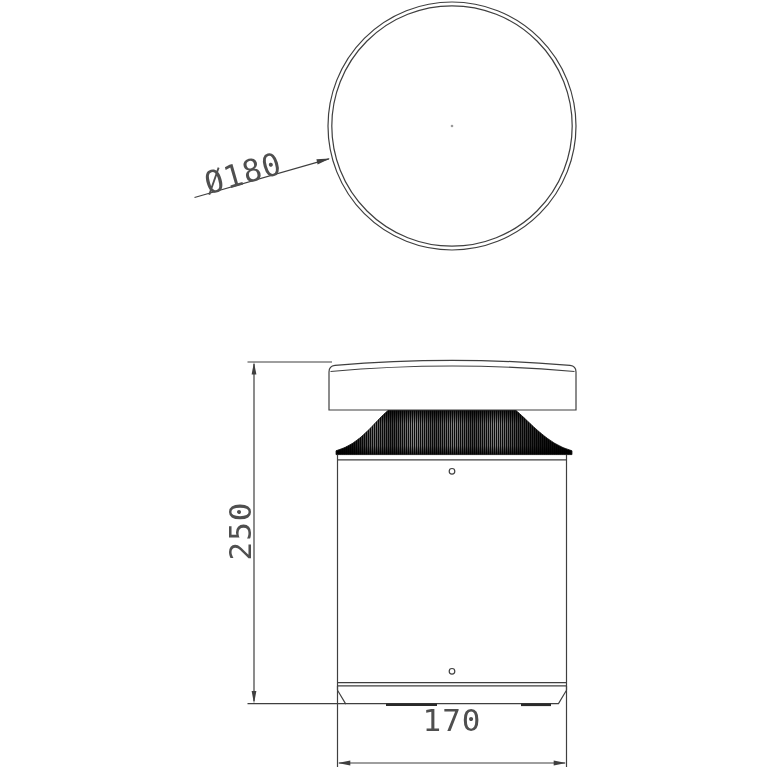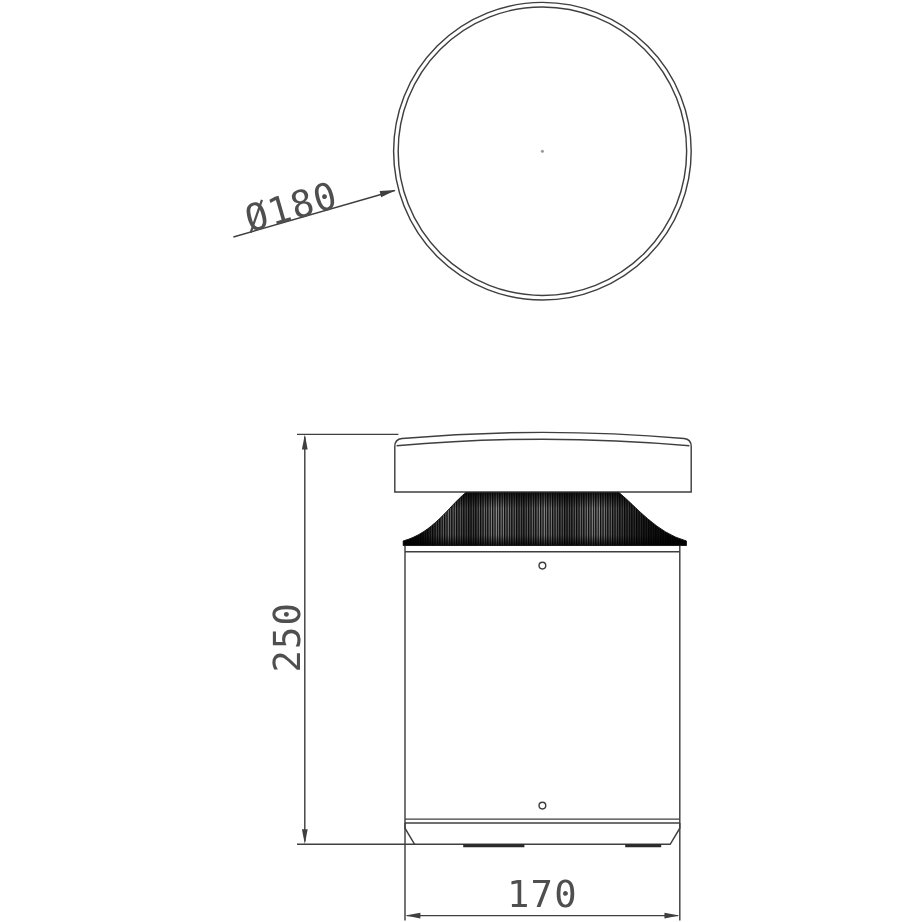--- a/index.html
+++ b/index.html
@@ -111,14 +111,14 @@
       <line class="ln" x1="339" y1="763" x2="565" y2="763" stroke-width="1"></line>
       <polygon class="fill" points="337.8,763 350.3,760.6 350.3,765.4"></polygon>
       <polygon class="fill" points="566.2,763 553.7,760.6 553.7,765.4"></polygon>
     </g>
   </svg>
 
   <div class="dim-label" style="left:243px; top:173px; transform:translate(-50%,-50%) rotate(-16deg);">Ø180</div>
 
   <div class="dim-label" style="left:240px; top:531px; transform:translate(-50%,-50%) rotate(-90deg);">250</div>
 
-  <div class="dim-label" style="left:452px; top:746px; transform:translate(-50%,-50%);">170</div>
+  <div class="dim-label" style="left:452px; top:720px; transform:translate(-50%,-50%);">170</div>
 </div>
 
 </body></html>

